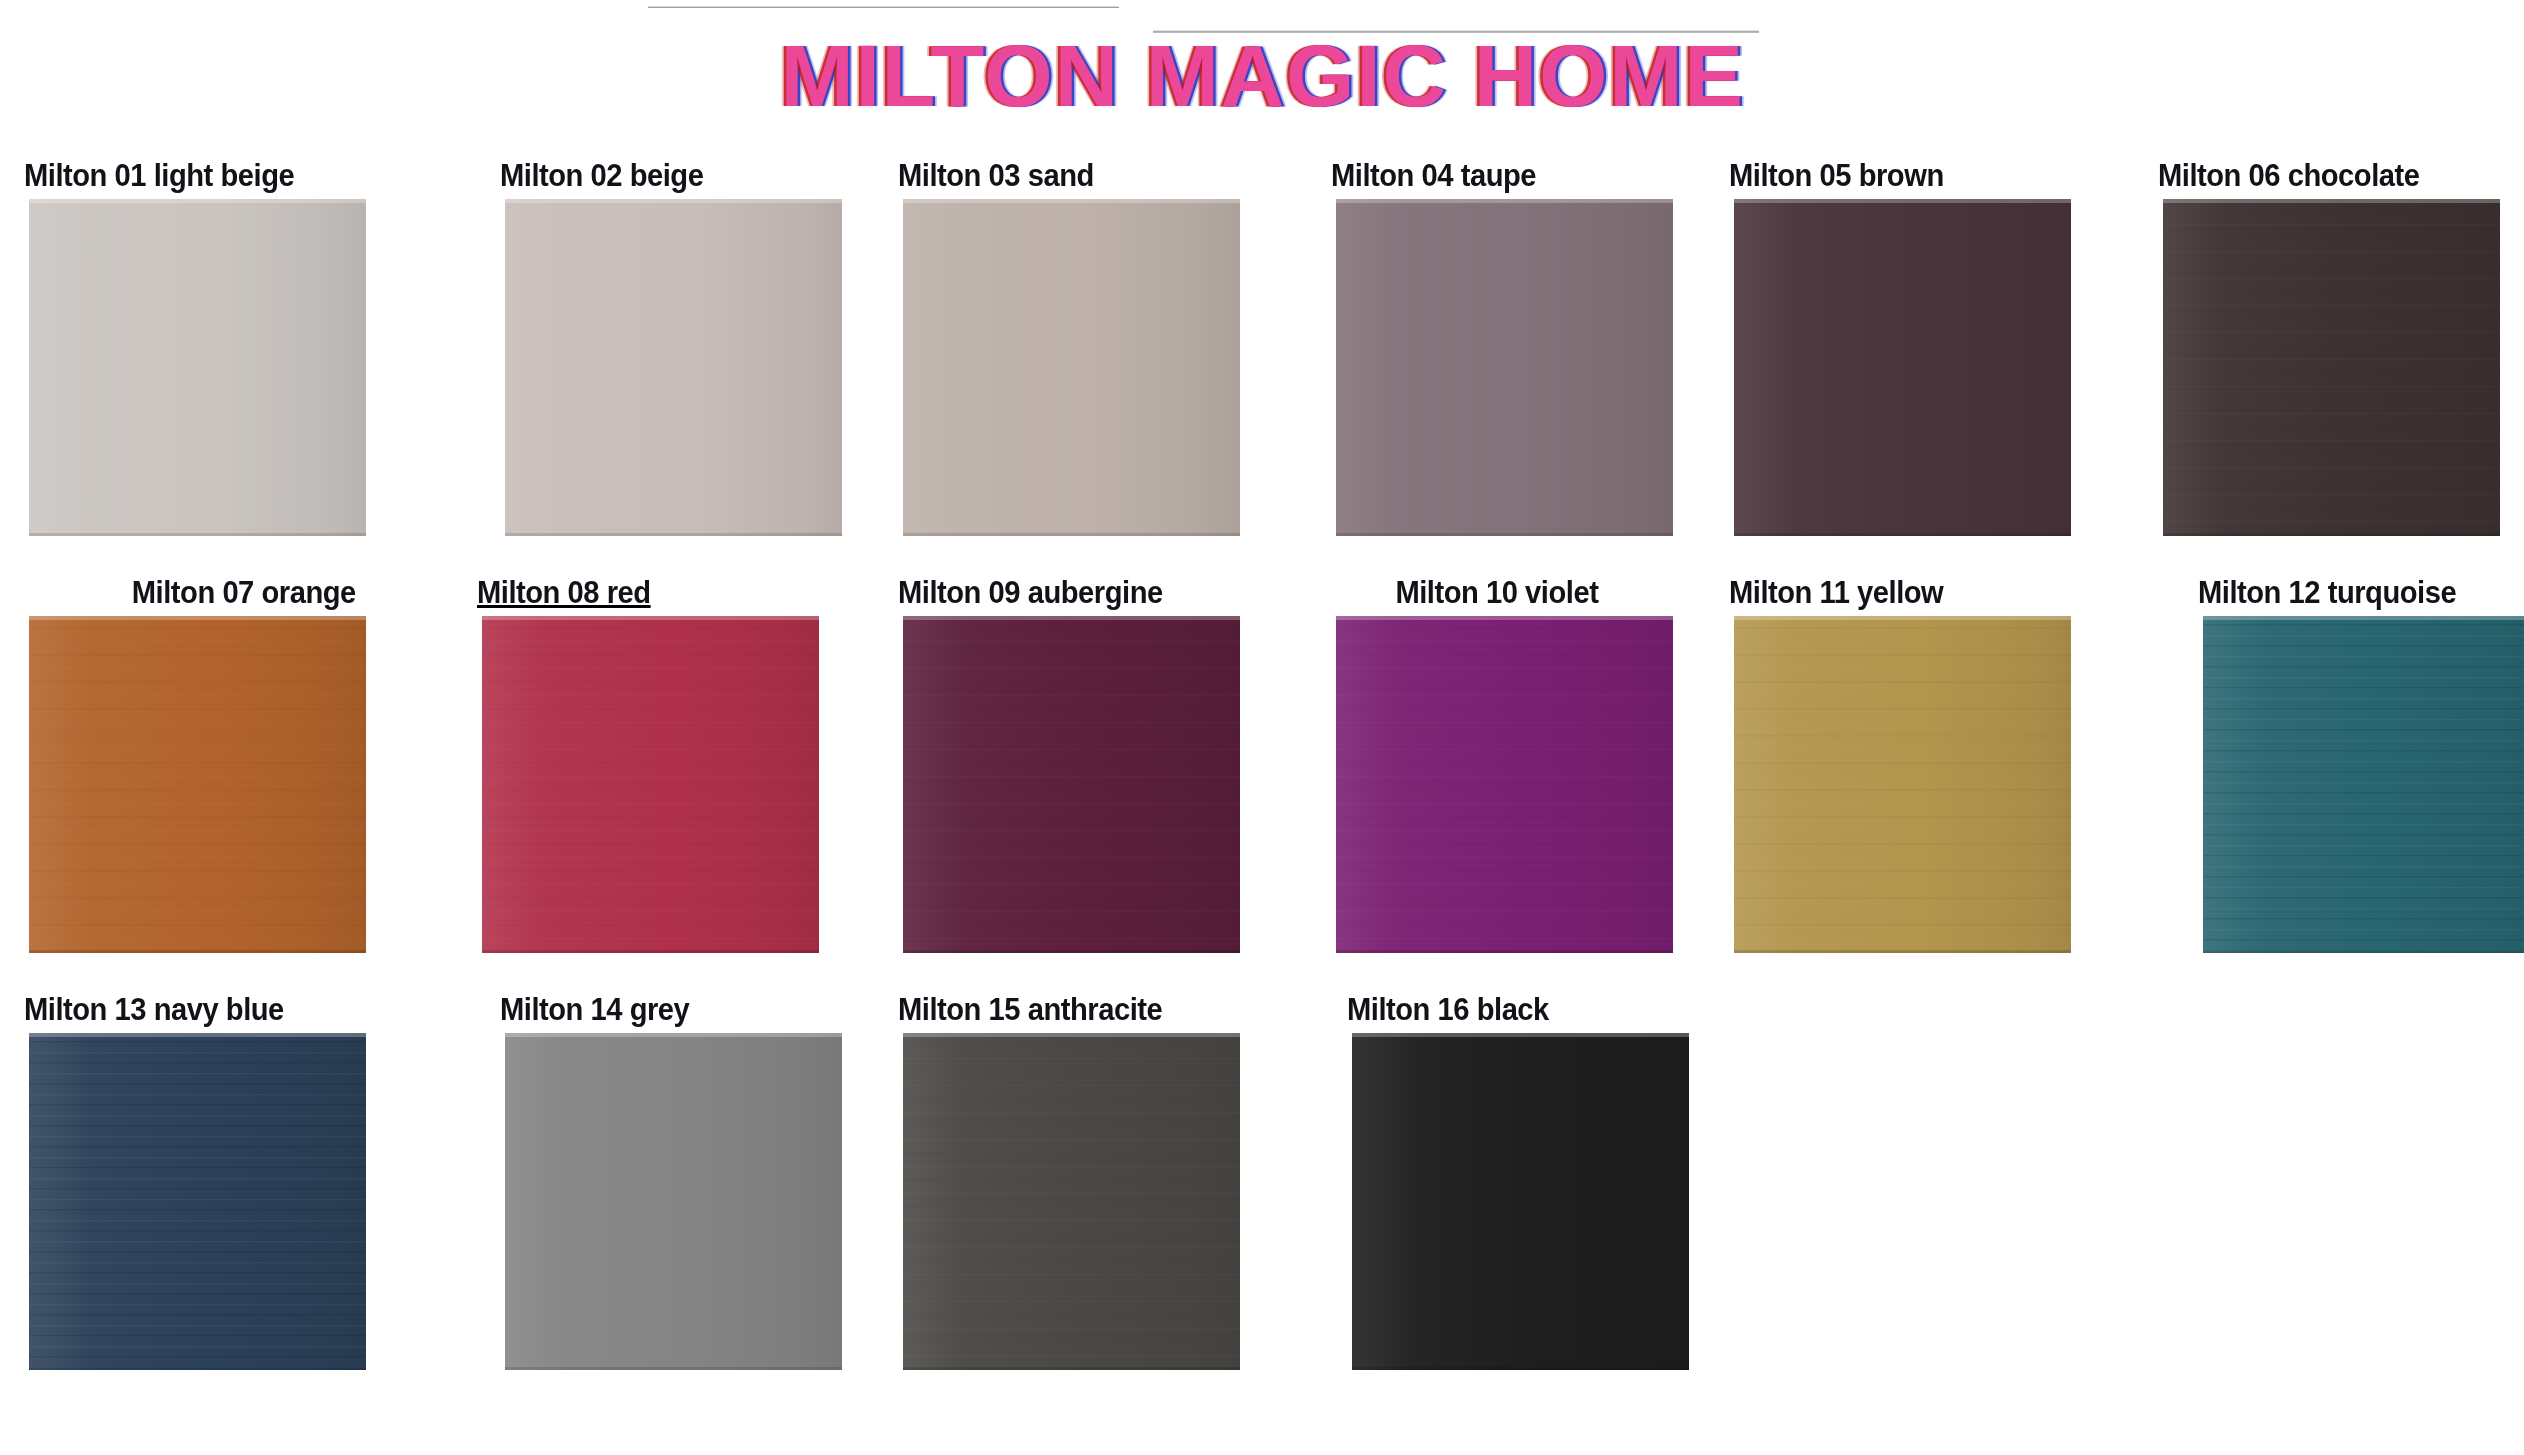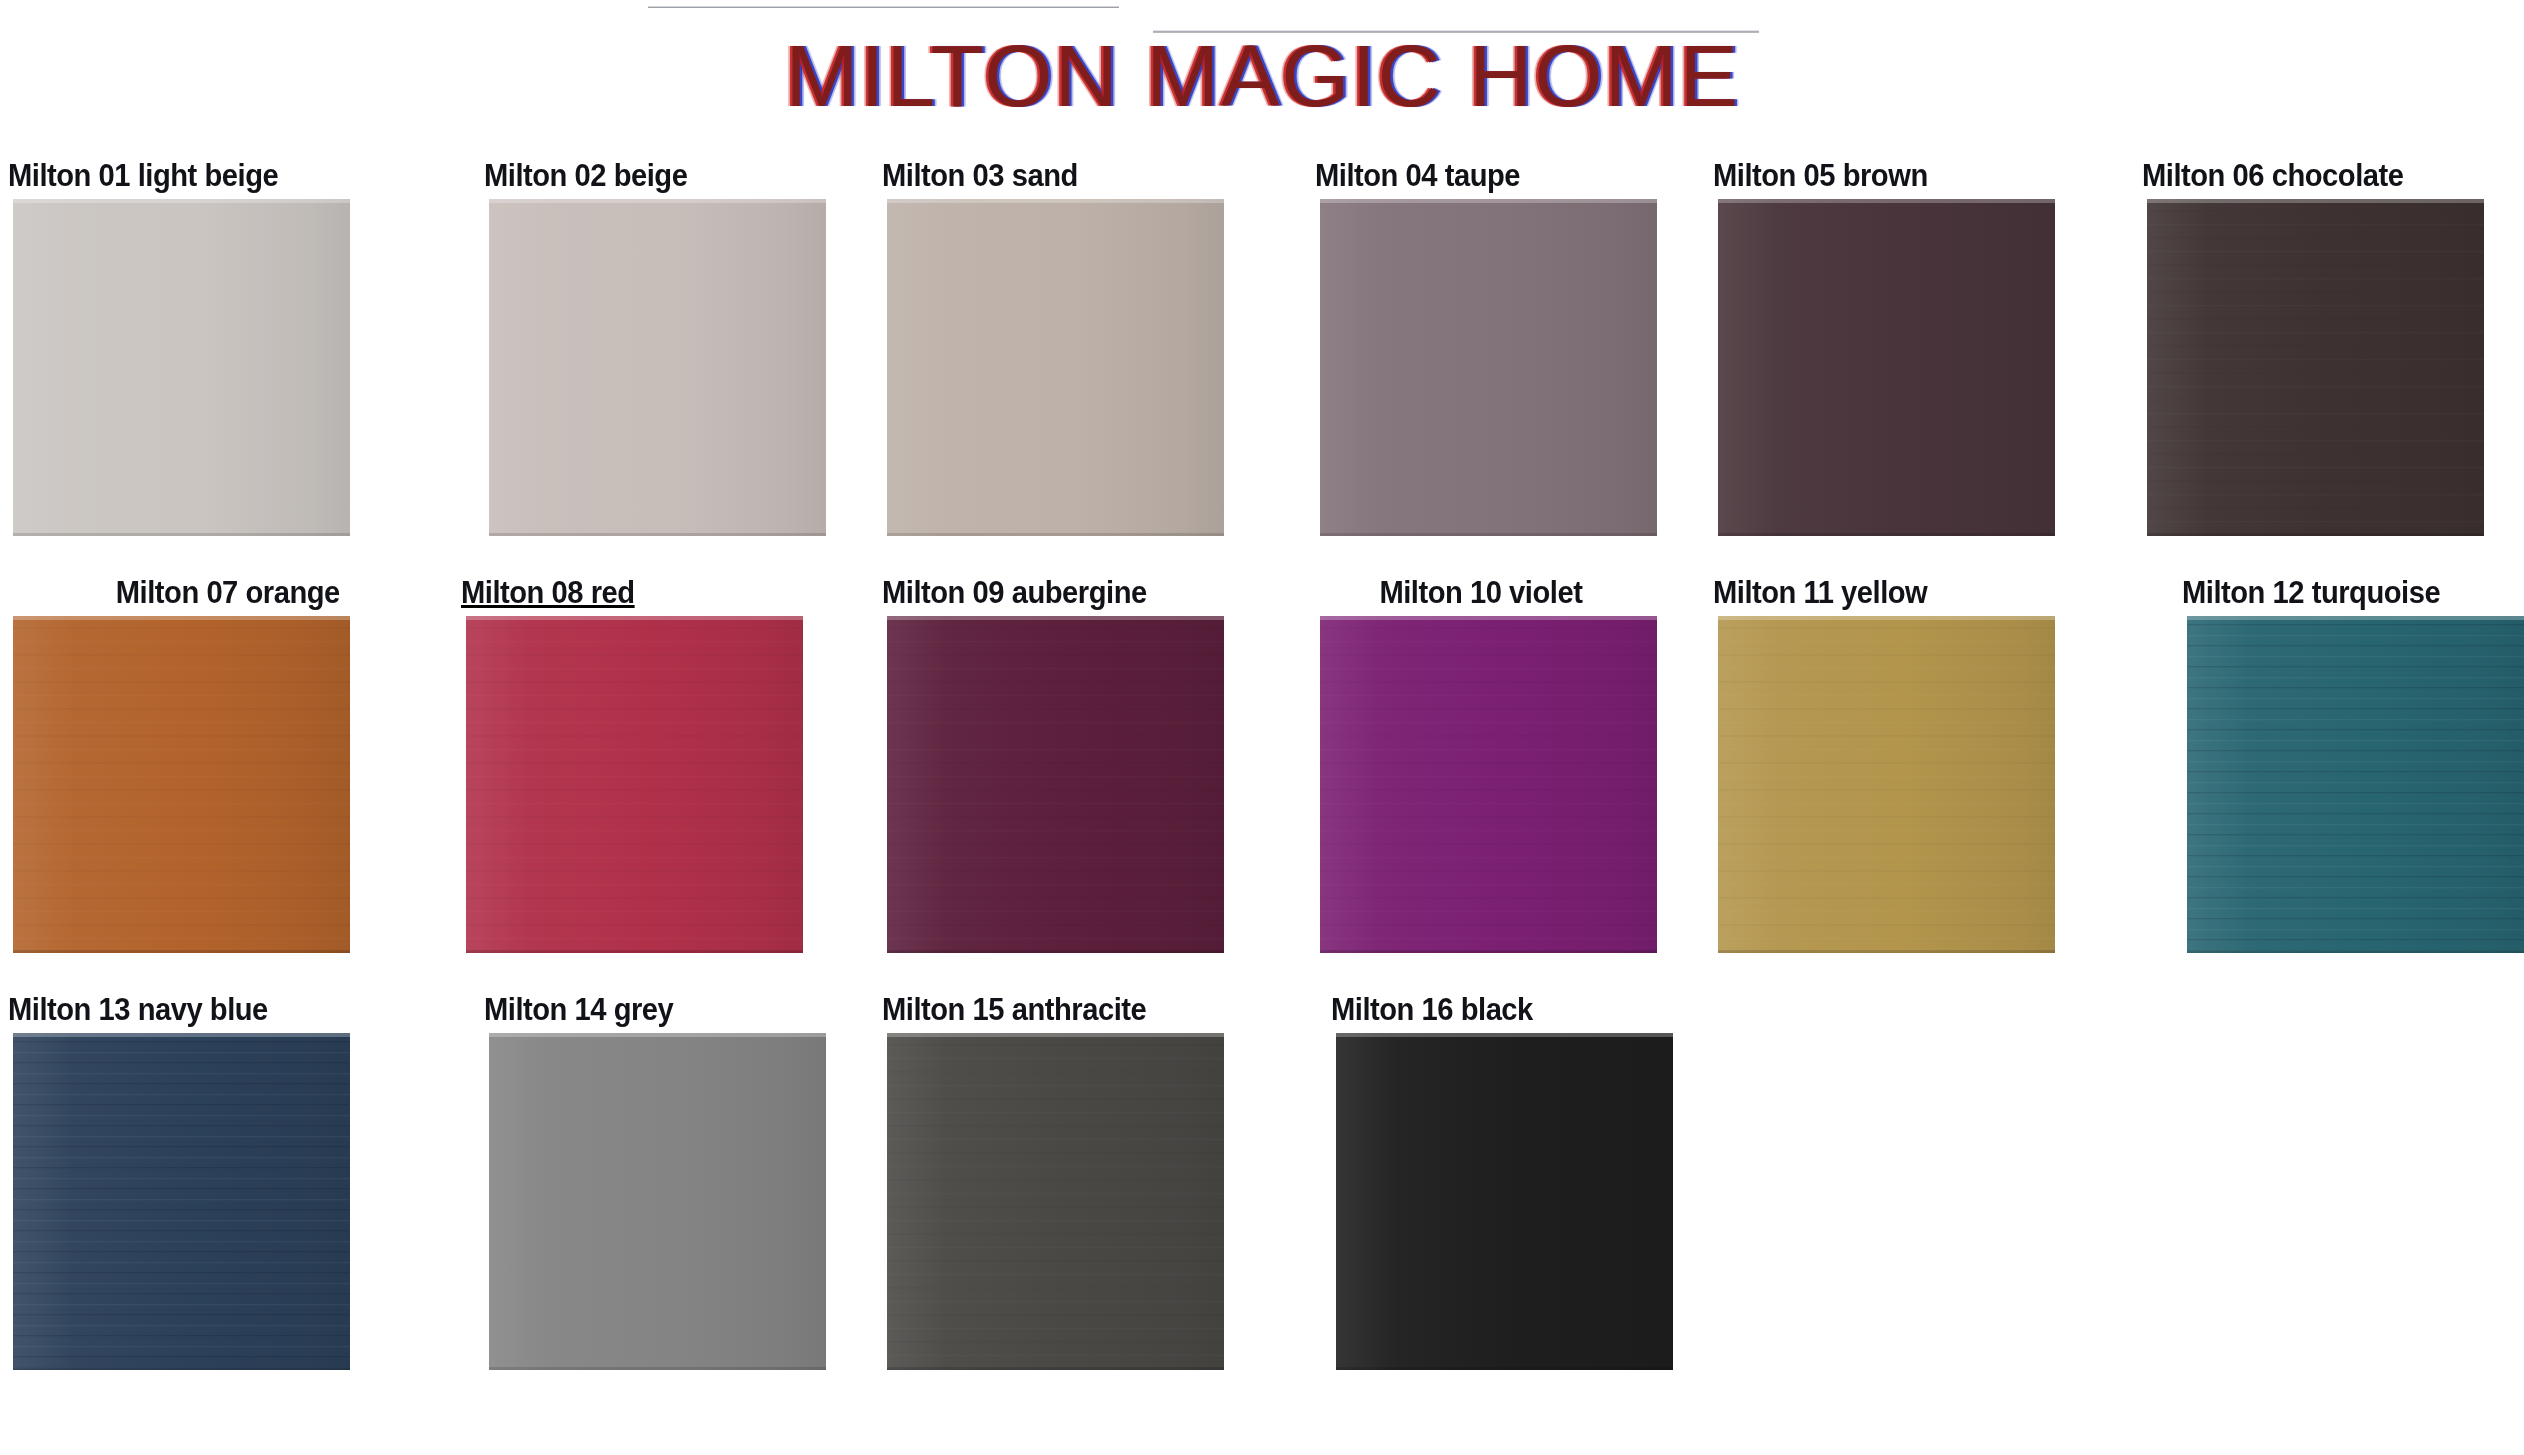--- a/index.html
+++ b/index.html
@@ -31,38 +31,39 @@
     left: 0;
     width: 2525px;
     text-align: center;
     height: 101px;
   }
   #page-title {
     display: inline-block;
     position: relative;
     font-family: "Liberation Sans", sans-serif;
     font-size: 88px;
-    font-weight: 400;
+    font-weight: 700;
     letter-spacing: 1.7px;
-    color: #7f1d1d;
+    color: #ec4899;
     line-height: 1.0;
     
     text-shadow:
       -2.5px 0 0 rgba(196, 26, 26, 0.85),
        2.5px 0 0 rgba(26, 40, 190, 0.80),
       -4.2px 0 0.8px rgba(196, 26, 26, 0.35),
        4.2px 0 0.8px rgba(26, 40, 190, 0.32);
   }
 
   
   #grid {
     position: absolute;
     top: 157px;
     left: 0;
     width: 2097px;
+    padding-left: 16px;
   }
   .row {
     position: relative;
     height: 417px;
   }
   .cell {
     position: absolute;
     top: 0;
     width: 353px;
   }

